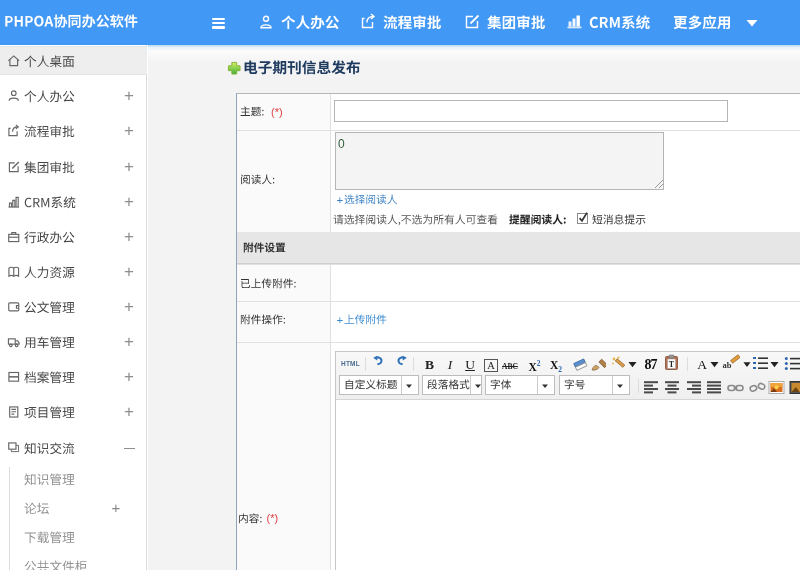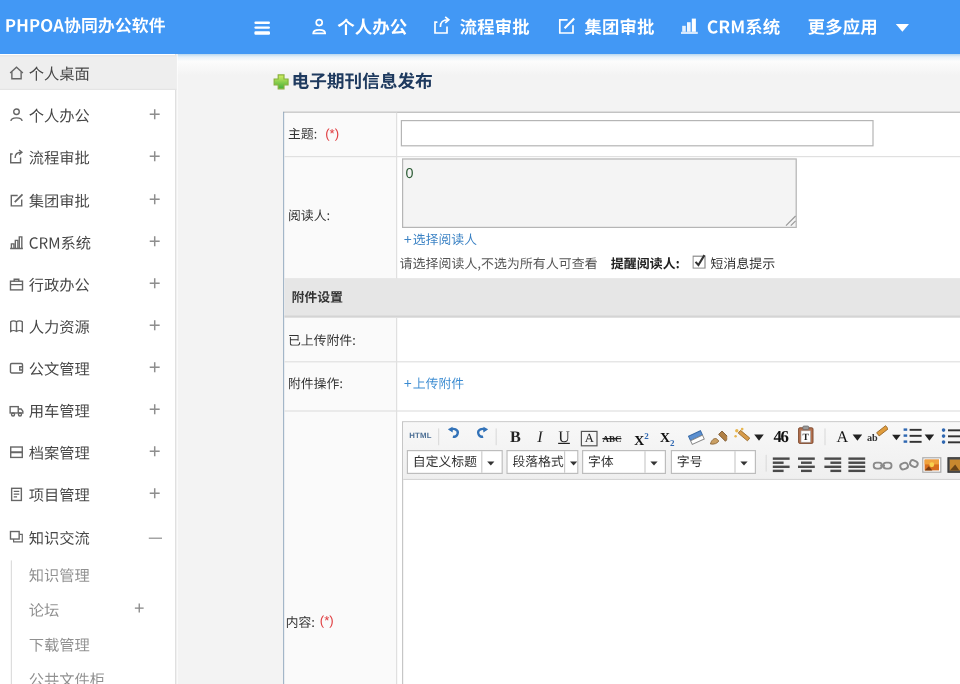--- a/index.html
+++ b/index.html
@@ -311,21 +311,21 @@
 <rect x="5" y="6.5" width="10" height="3" transform="rotate(40 10 8)" fill="#d79b4a" stroke="#9a6c2e" stroke-width=".7"></rect>
 <g fill="#e8b64e">
       <circle cx="4" cy="4" r="1.4"></circle>
       <circle cx="8.5" cy="2.6" r="1.1"></circle>
       <circle cx="3" cy="8.5" r="1"></circle>
     </g>
   </svg>
 <svg class="t" style="left:628px;top:361px" width="9" height="7" viewBox="0 0 9 7">
     <path fill="#222" d="M0.5 1 H8.5 L4.5 6.2 Z"></path>
   </svg>
-<div class="tbtn" style="left:641px;width:19px;text-align:center;line-height:19px"><span style="font-family:'Liberation Serif',serif;font-size:14px;font-weight:bold;color:#111;letter-spacing:-1px">46</span></div>
+<div class="tbtn" style="left:641px;width:19px;text-align:center;line-height:19px"><span style="font-family:'Liberation Serif',serif;font-size:14px;font-weight:bold;color:#111;letter-spacing:-1px">87</span></div>
 <svg class="t" style="left:663px;top:354px" width="17" height="17" viewBox="0 0 17 17">
 <rect x="2.5" y="2.5" width="12" height="13" rx="1" fill="#b5714f" stroke="#7d4a2e" stroke-width=".8"></rect>
 <rect x="6" y="1" width="5" height="3" rx="1" fill="#9a9a9a" stroke="#666" stroke-width=".6"></rect>
 <rect x="4.5" y="5" width="8" height="9.5" fill="#fff" stroke="#999" stroke-width=".5"></rect>
 <text x="8.5" y="12.5" font-size="8" font-weight="bold" text-anchor="middle" fill="#222" font-family="Liberation Serif">T</text>
   </svg>
 <div class="tbtn" style="left:693px;width:18px;text-align:center;line-height:19px"><span style="font-family:'Liberation Serif',serif;font-size:13.5px;color:#111">A</span></div>
 <svg class="t" style="left:710px;top:361px" width="9" height="7" viewBox="0 0 9 7">
     <path fill="#222" d="M0.5 1 H8.5 L4.5 6.2 Z"></path>
   </svg>

